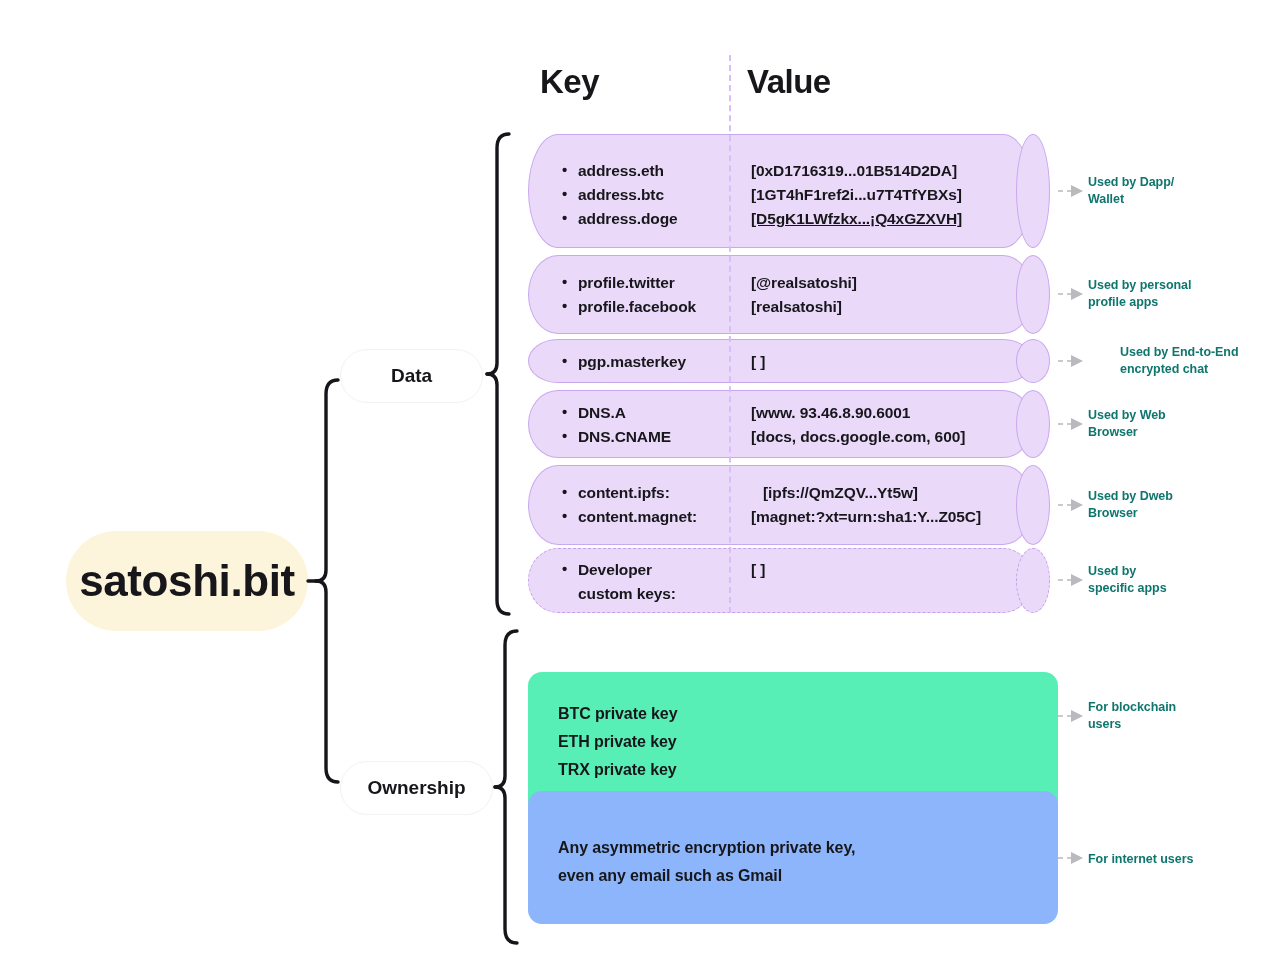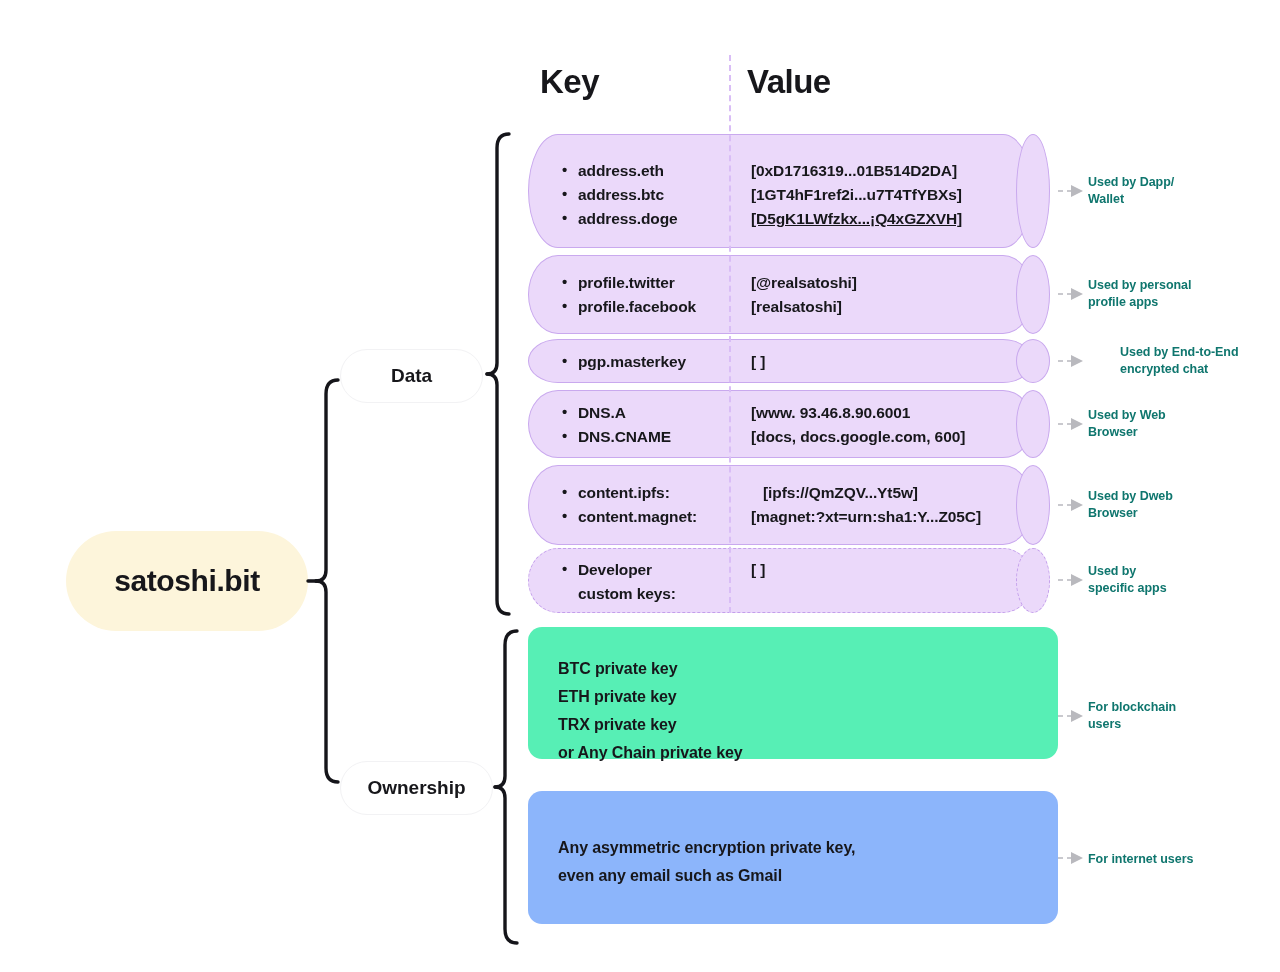--- a/index.html
+++ b/index.html
@@ -31,21 +31,21 @@
     white-space: nowrap;
   }
 
   
   .root-node {
     background: #FDF5DB;
     border-radius: 72px;
     display: flex;
     align-items: center;
     justify-content: center;
-    font-size: 30px;
+    font-size: 44px;
     font-weight: bold;
     letter-spacing: -0.4px;
     color: #17171b;
   }
 
   
   .pill {
     background: #ffffff;
     border: 1.5px solid #f2f2f4;
     border-radius: 40px;
@@ -208,21 +208,21 @@
   <div class="abs" style="left:528px; top:548px; width:522px; height:65px;">
     <div class="cyl dashed" style="position:absolute; left:0; top:0; width:505px; height:65px;"></div>
     <div class="cyl-cap dashed" style="right:0; top:0; height:65px;"></div>
     <div class="kv key" style="left:34px; top:13px;">Developer</div>
     <div class="kv sub" style="left:34px; top:37px;">custom keys:</div>
     <div class="kv" style="left:223px; top:13px;">[ ]</div>
   </div>
 
   <div class="row-divider" style="left:729px; top:55px; height:558px;"></div>
 
-  <div class="own-box green abs" style="left:528px; top:627px; width:530px; height:132px;">
+  <div class="own-box green abs" style="left:528px; top:672px; width:530px; height:164px;">
     <div class="own-line">BTC private key</div>
     <div class="own-line">ETH private key</div>
     <div class="own-line">TRX private key</div>
     <div class="own-line">or Any Chain private key</div>
   </div>
 
   <div class="own-box blue abs" style="left:528px; top:791px; width:530px; height:133px; padding-top:43px;">
     <div class="own-line">Any asymmetric encryption private key,</div>
     <div class="own-line">even any email such as Gmail</div>
   </div>

